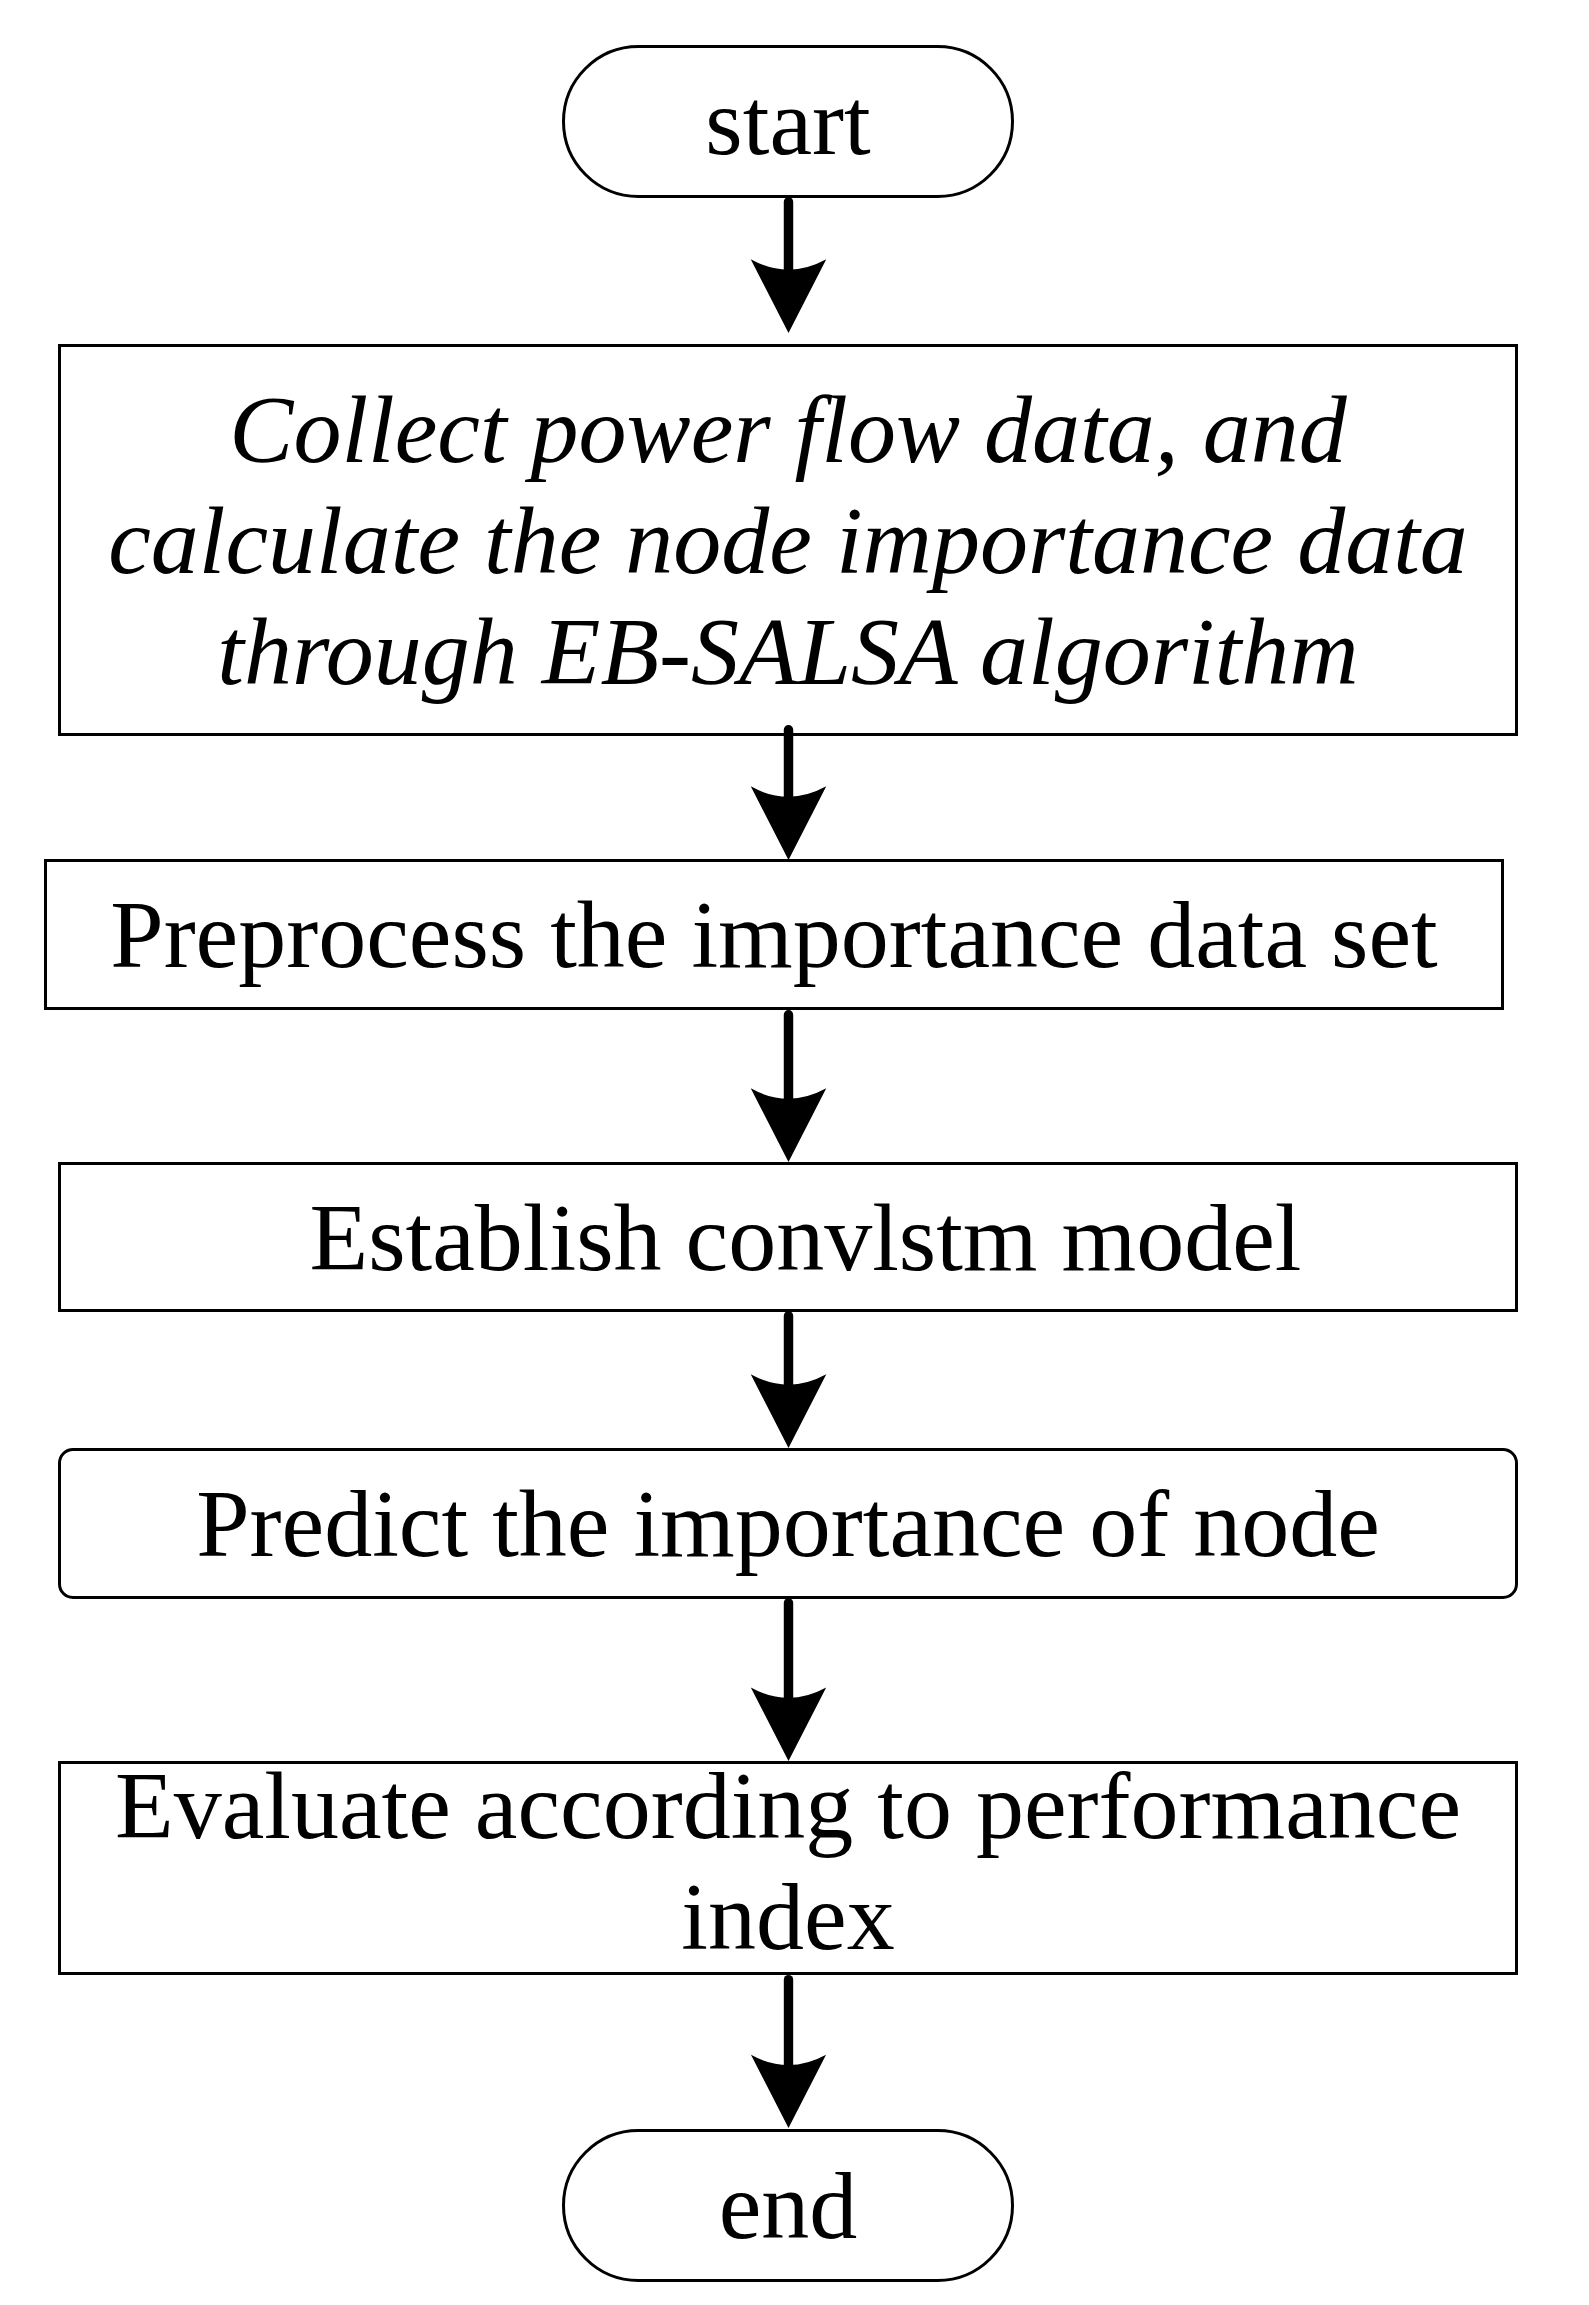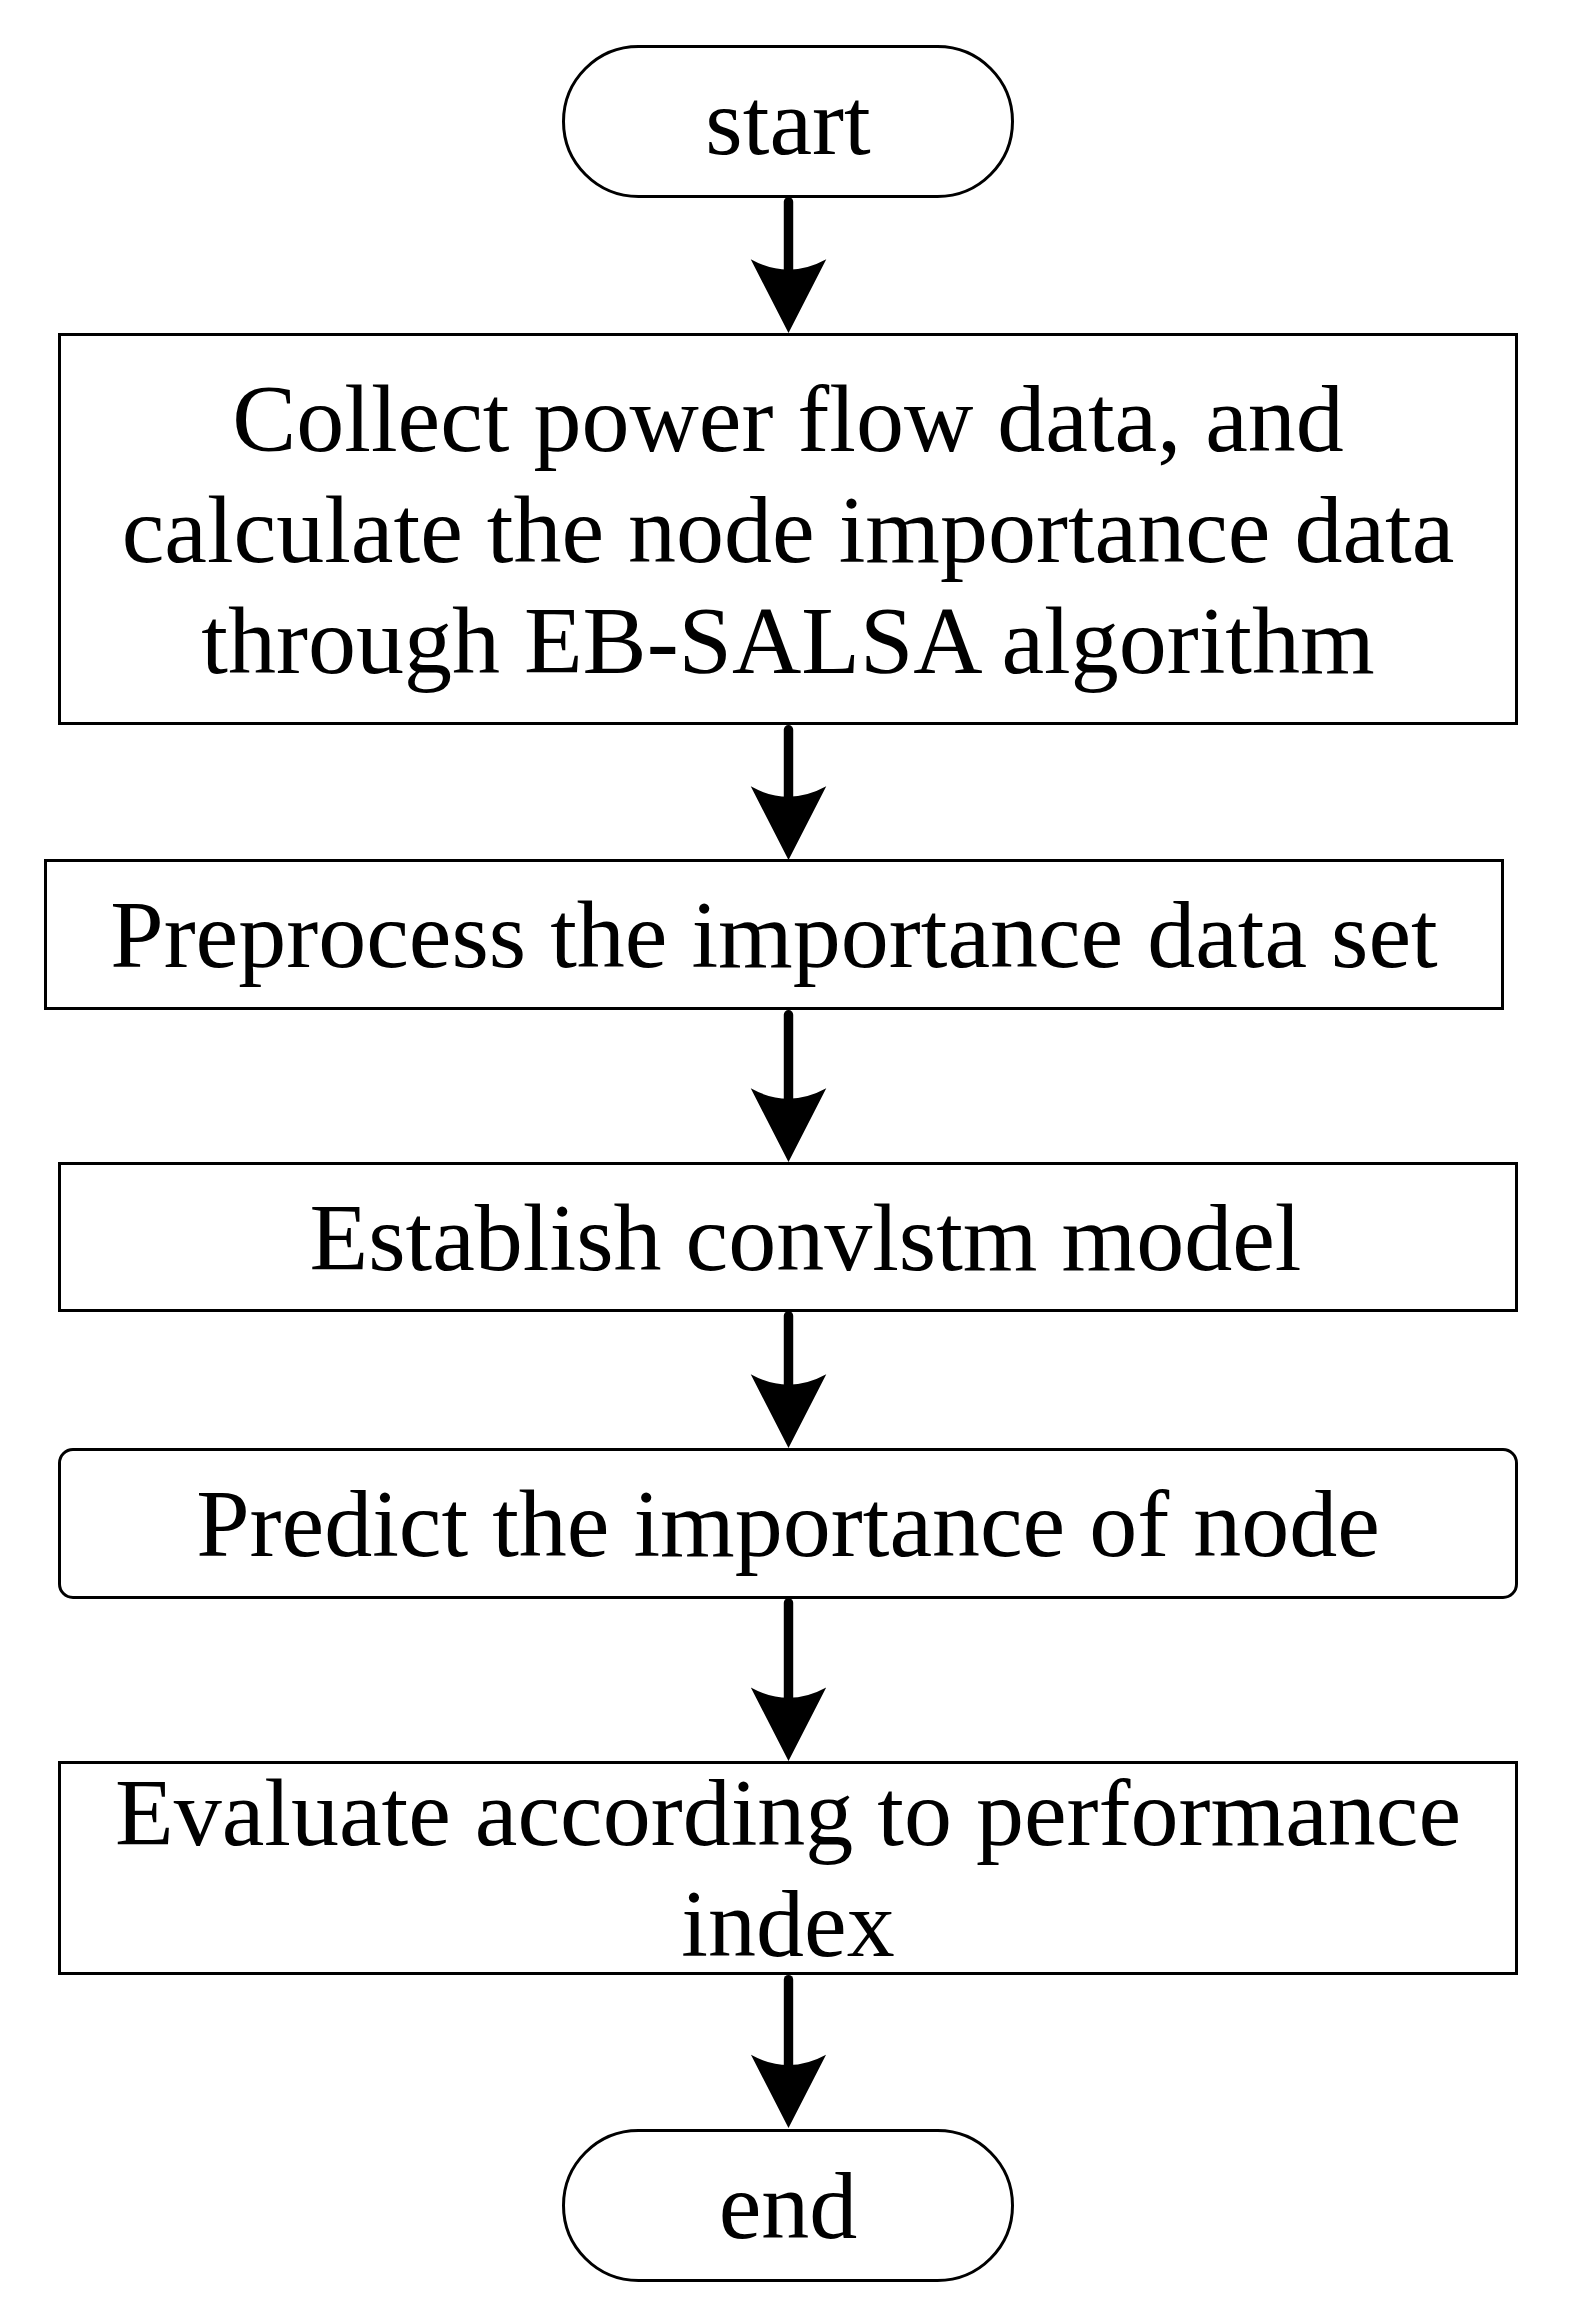--- a/index.html
+++ b/index.html
@@ -30,25 +30,25 @@
   .node.terminal {
     border-radius: 79px;
   }
   .label {
     white-space: pre-line;
     font-size: 96px;
     line-height: 111px;
     color: #000000;
   }
   #n-start      { left: 562px;  top: 36px;   width: 452px;  height: 153px; }
-  #n-collect    { left: 58px;   top: 324px;  width: 1460px; height: 392px; }
+  #n-collect    { left: 58px;   top: 335px;  width: 1460px; height: 392px; font-style: italic; }
   #n-preprocess { left: 44px;   top: 850px;  width: 1460px; height: 151px; }
   #n-establish  { left: 58px;   top: 1153px; width: 1460px; height: 150px; padding-left: 35px; }
   #n-predict    { left: 58px;   top: 1439px; width: 1460px; height: 151px; border-radius: 15px; }
-  #n-evaluate   { left: 58px;   top: 1752px; width: 1460px; height: 214px; }
+  #n-evaluate   { left: 58px;   top: 1752px; width: 1460px; height: 214px; align-items: flex-end; }
   #n-end        { left: 562px;  top: 2120px; width: 452px;  height: 153px; }
 
   .arrow {
     position: absolute;
     left: 746px;
     display: block;
   }
   .arrow rect, .arrow path { fill: #000000; stroke: none; }
   #a1 { top: 188px; }
   #a2 { top: 716px; }

